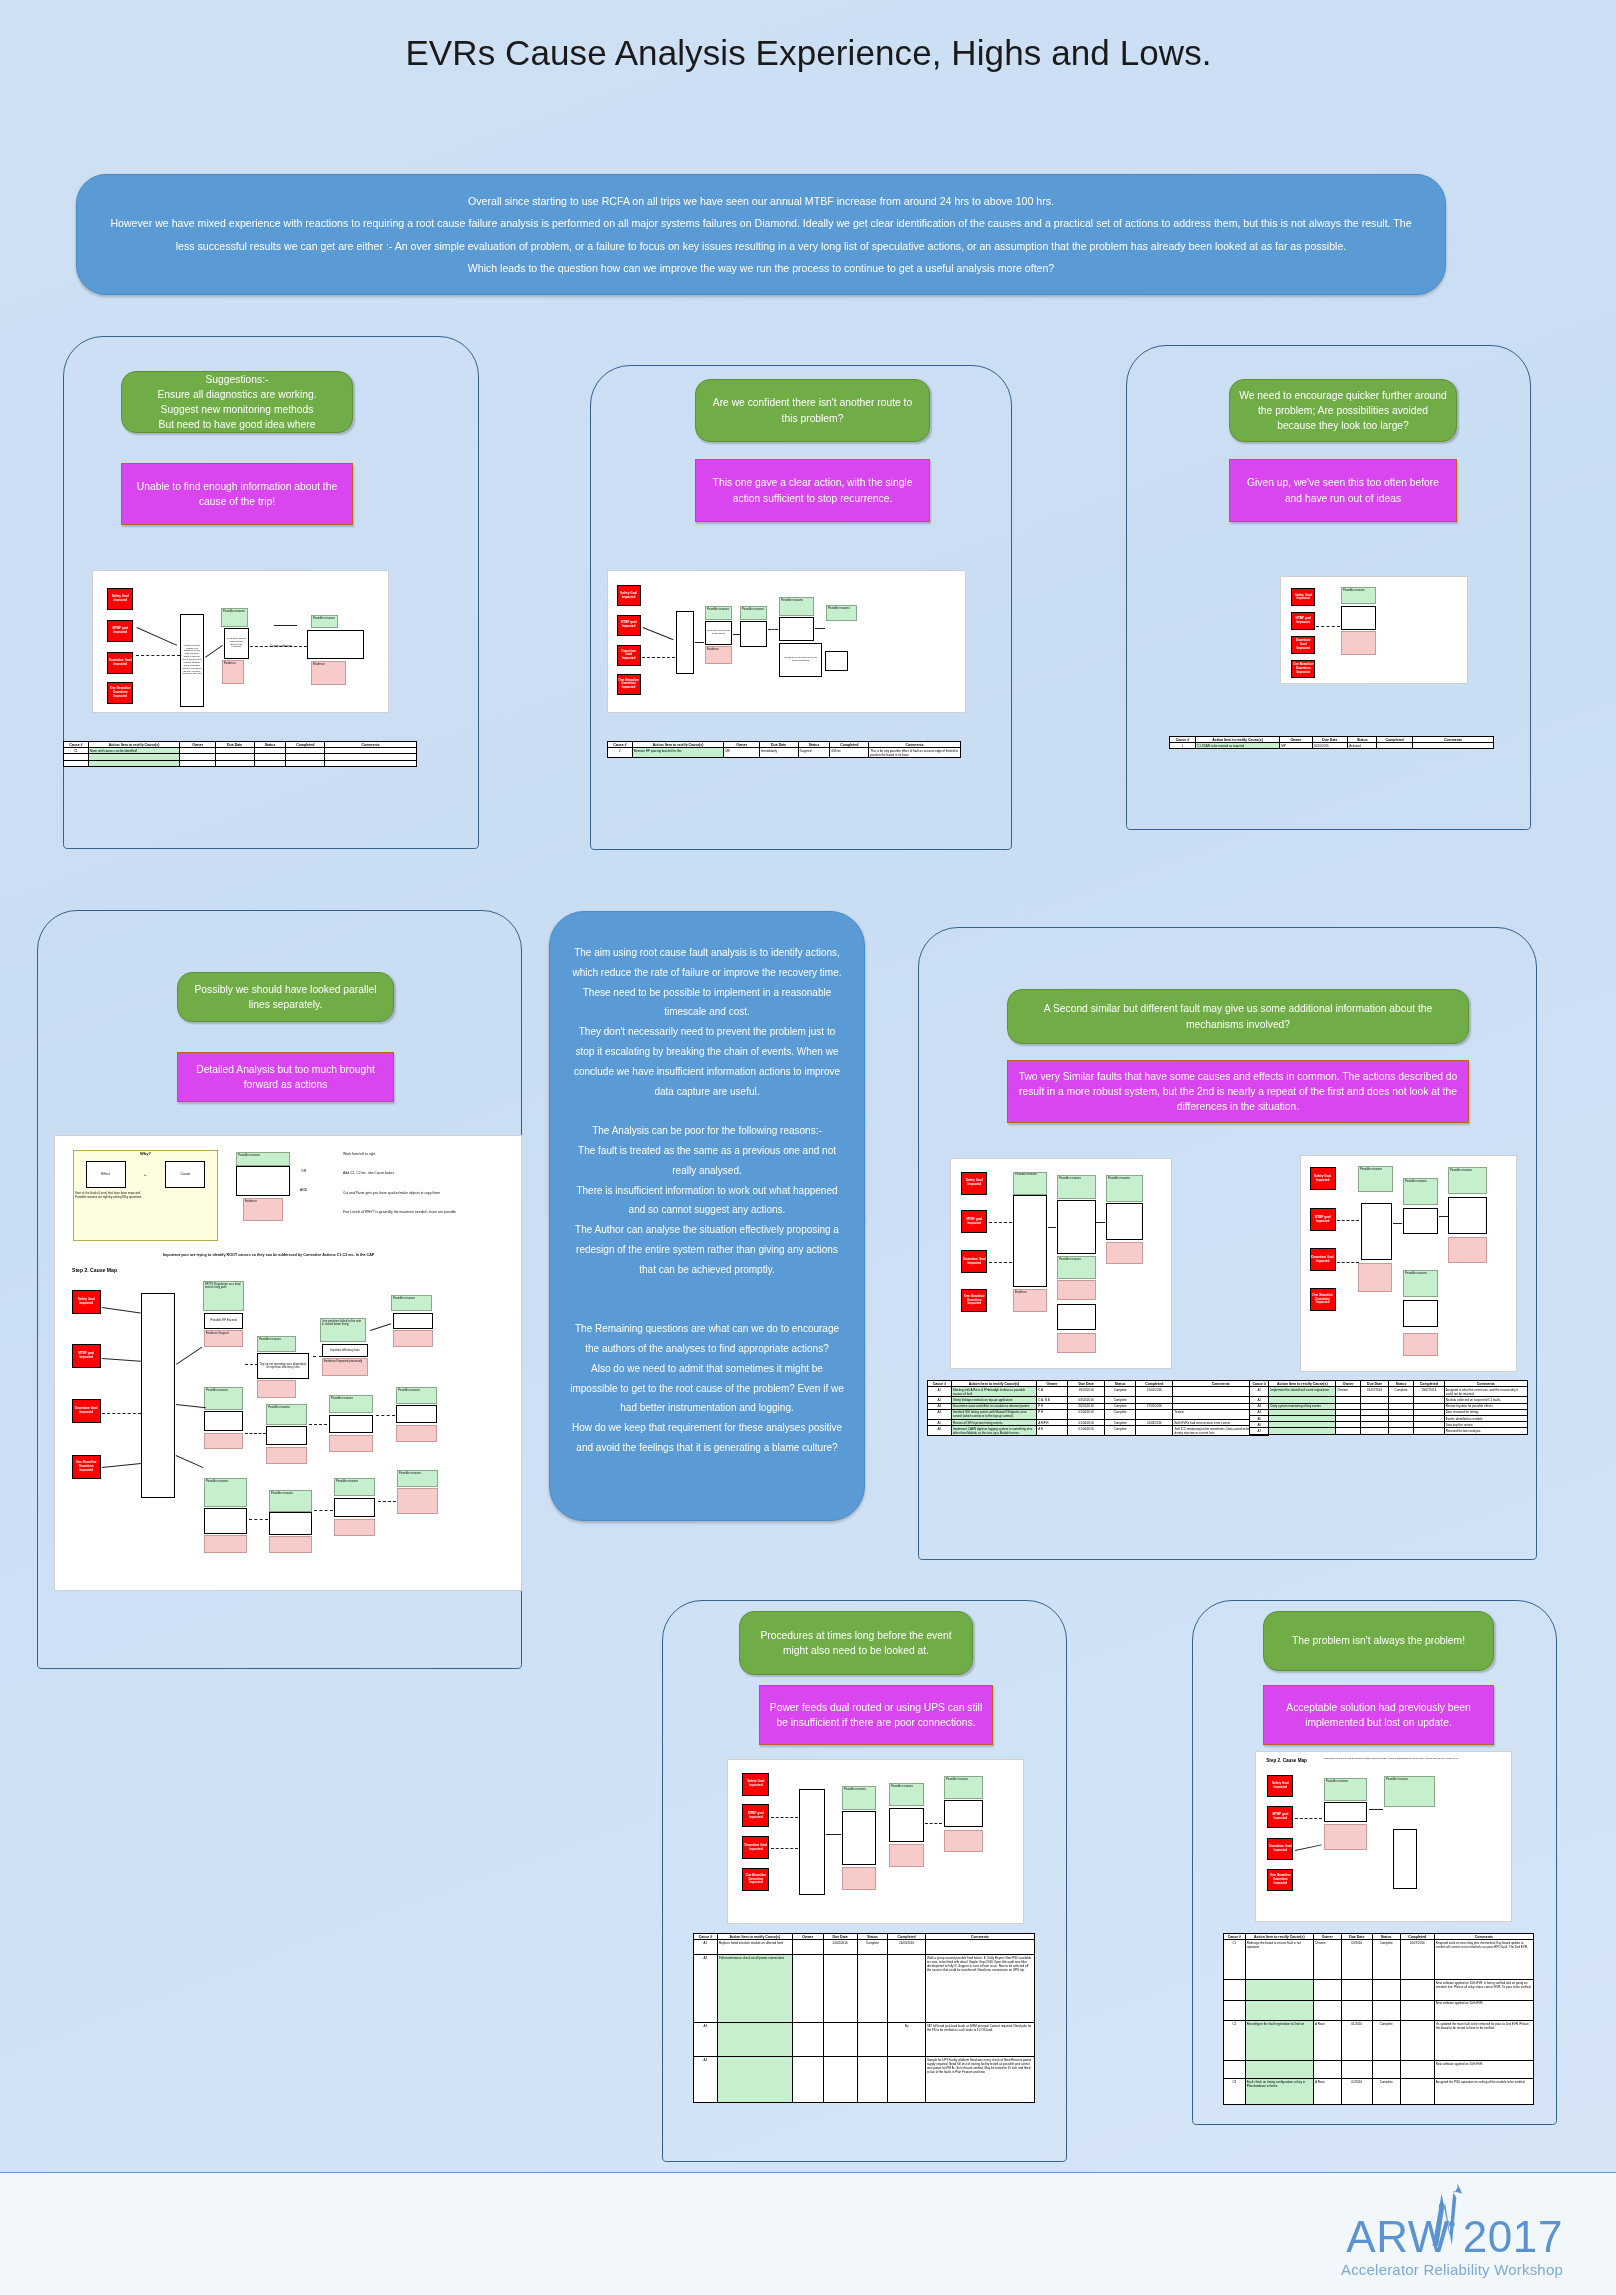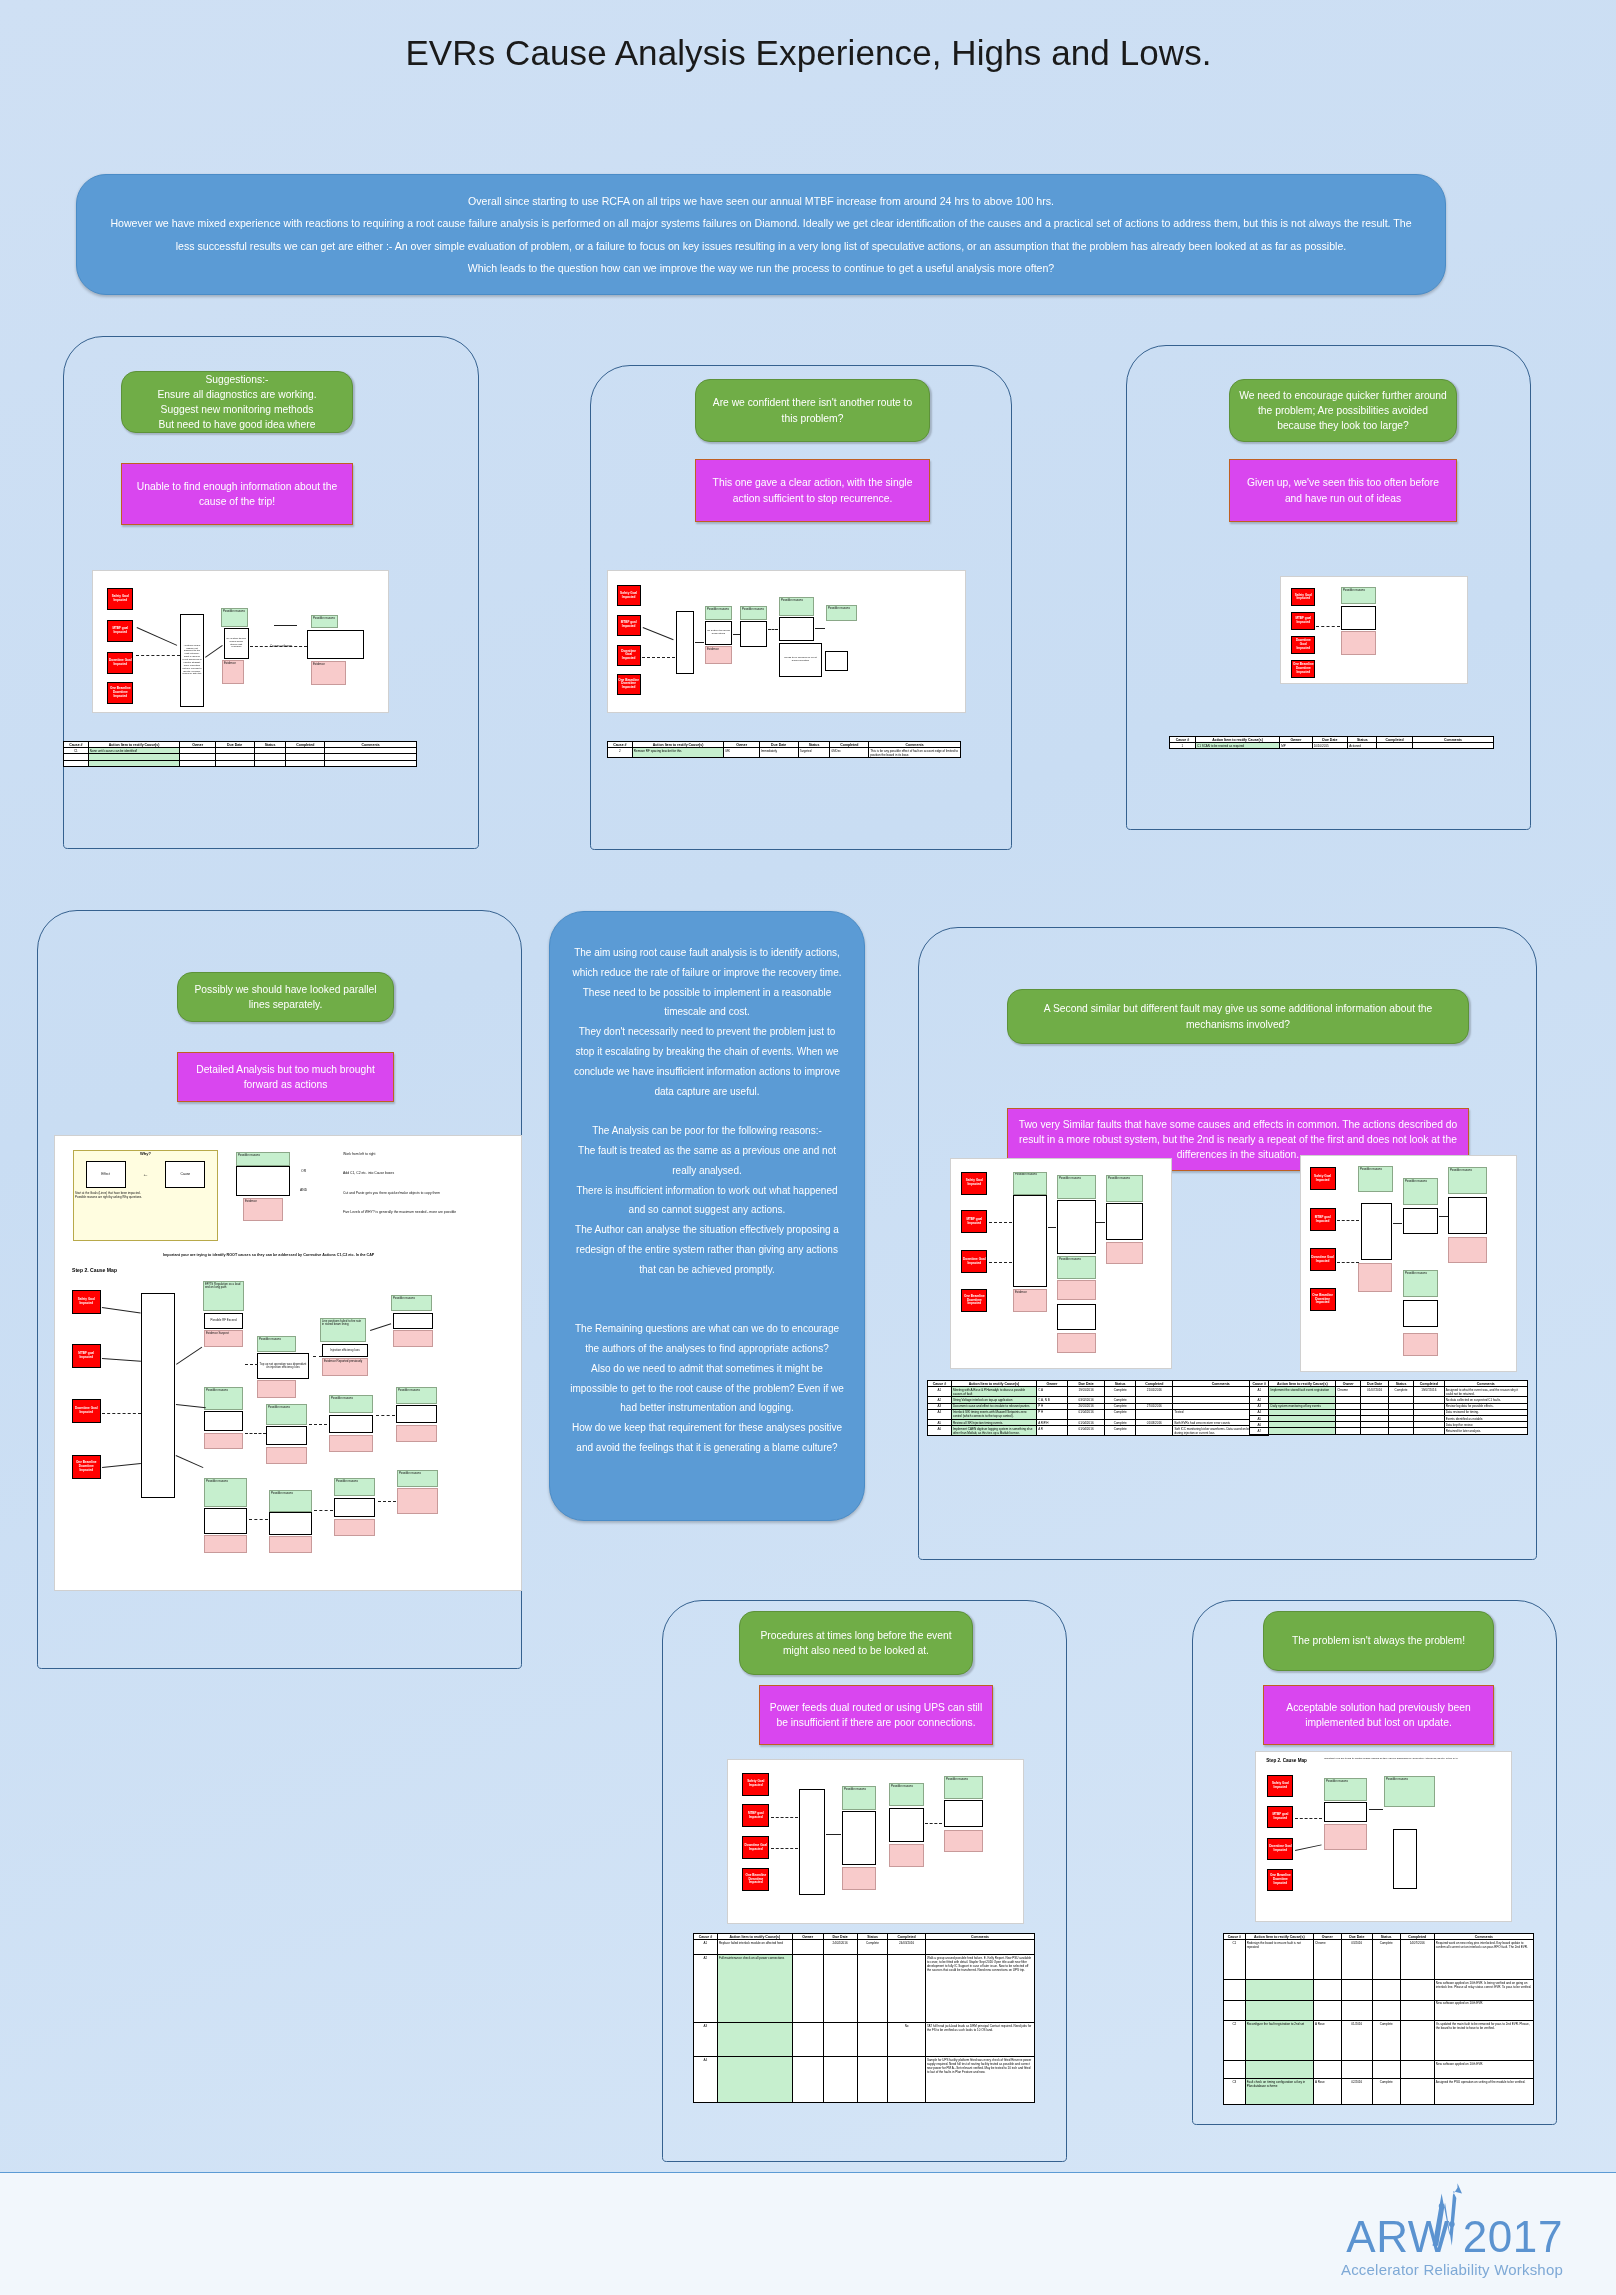--- a/index.html
+++ b/index.html
@@ -496,21 +496,21 @@
 The Remaining questions are what can we do to encourage the authors of the analyses to find appropriate actions?
 Also do we need to admit that sometimes it might be impossible to get to the root cause of the problem? Even if we had better instrumentation and logging.
 How do we keep that requirement for these analyses positive and avoid the feelings that it is generating a blame culture?</div>
 </div>
 
 <div class="panel" style="left:918px; top:927px; width:619px; height:633px;"></div>
 
 <div class="green-box" style="left:1007px; top:989px; width:462px; height:55px; font-size:10.3px;">
   <span>A Second similar but different fault may give us some additional information about the mechanisms involved?</span>
 </div>
-<div class="orange-box" style="left:1007px; top:1108px; width:462px; height:63px; font-size:10.3px;">
+<div class="orange-box" style="left:1007px; top:1060px; width:462px; height:63px; font-size:10.3px;">
   <span>Two very Similar faults that have some causes and effects in common. The actions described do result in a more robust system, but the 2nd is nearly a repeat of the first and does not look at the differences in the situation.</span>
 </div>
 
 <div class="figure" style="left:950px; top:1158px; width:222px; height:211px;">
   <div class="nodeR" style="left:10.3px;top:12.5px;width:26px;height:23px;">Safety Goal Impacted</div>
   <div class="nodeR" style="left:10.3px;top:51px;width:26px;height:23px;">MTBF goal Impacted</div>
   <div class="nodeR" style="left:10.3px;top:91px;width:26px;height:23px;">Downtime Goal Impacted</div>
   <div class="nodeR" style="left:10.3px;top:130px;width:26px;height:23px;">One Beamline Downtime Impacted</div>
   <div class="nodeG" style="left:62px;top:12.5px;width:34px;height:23px;">Possible reasons</div>
   <div class="nodeW" style="left:62px;top:36px;width:34px;height:92px;"></div>

